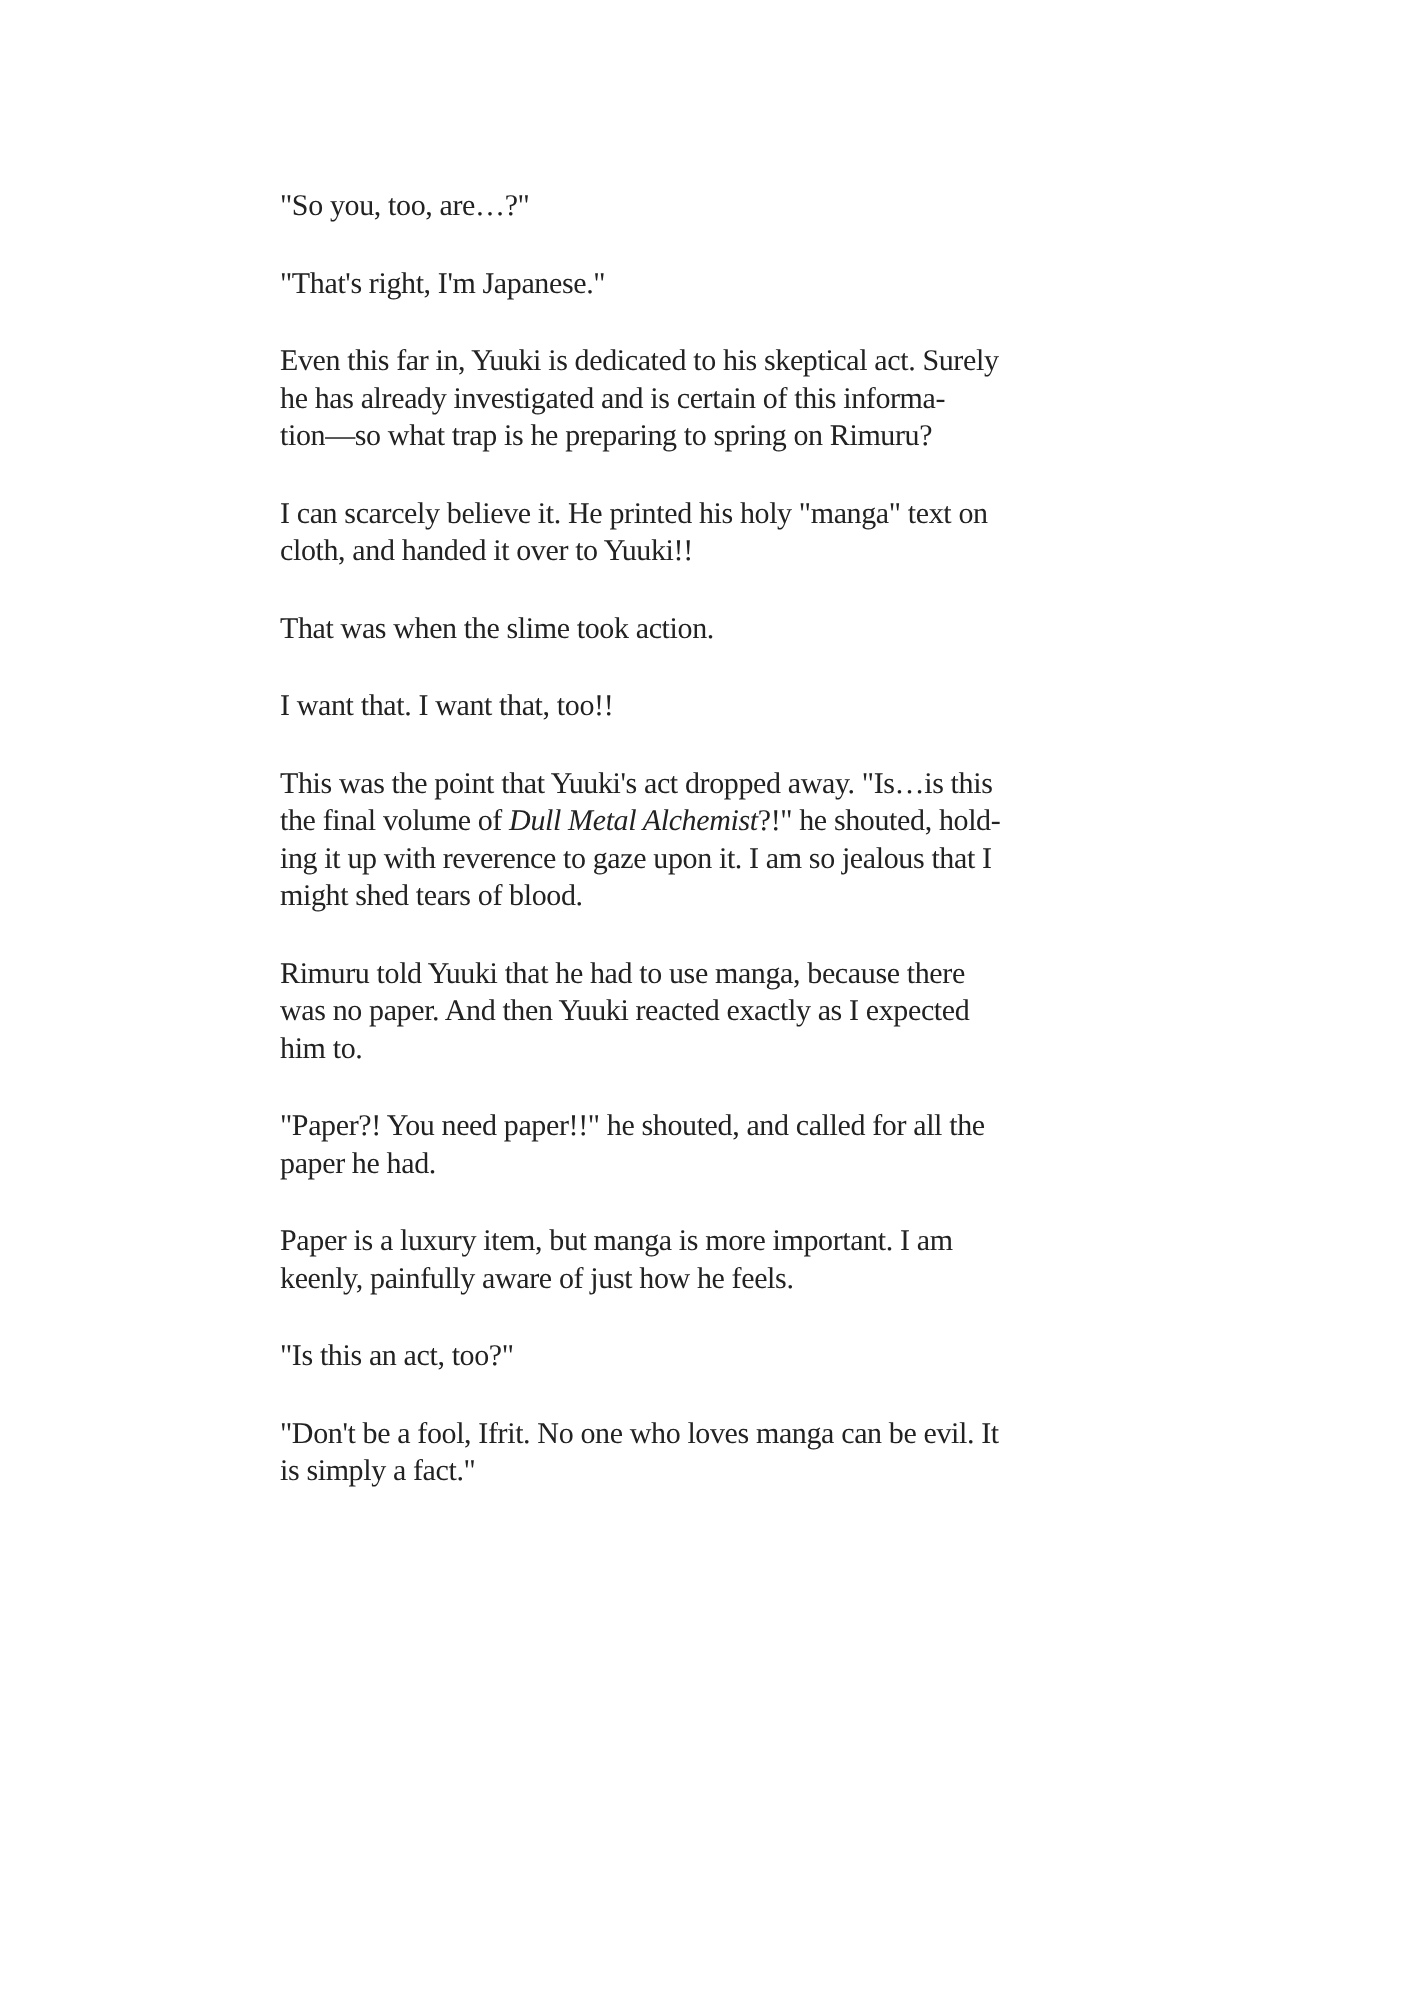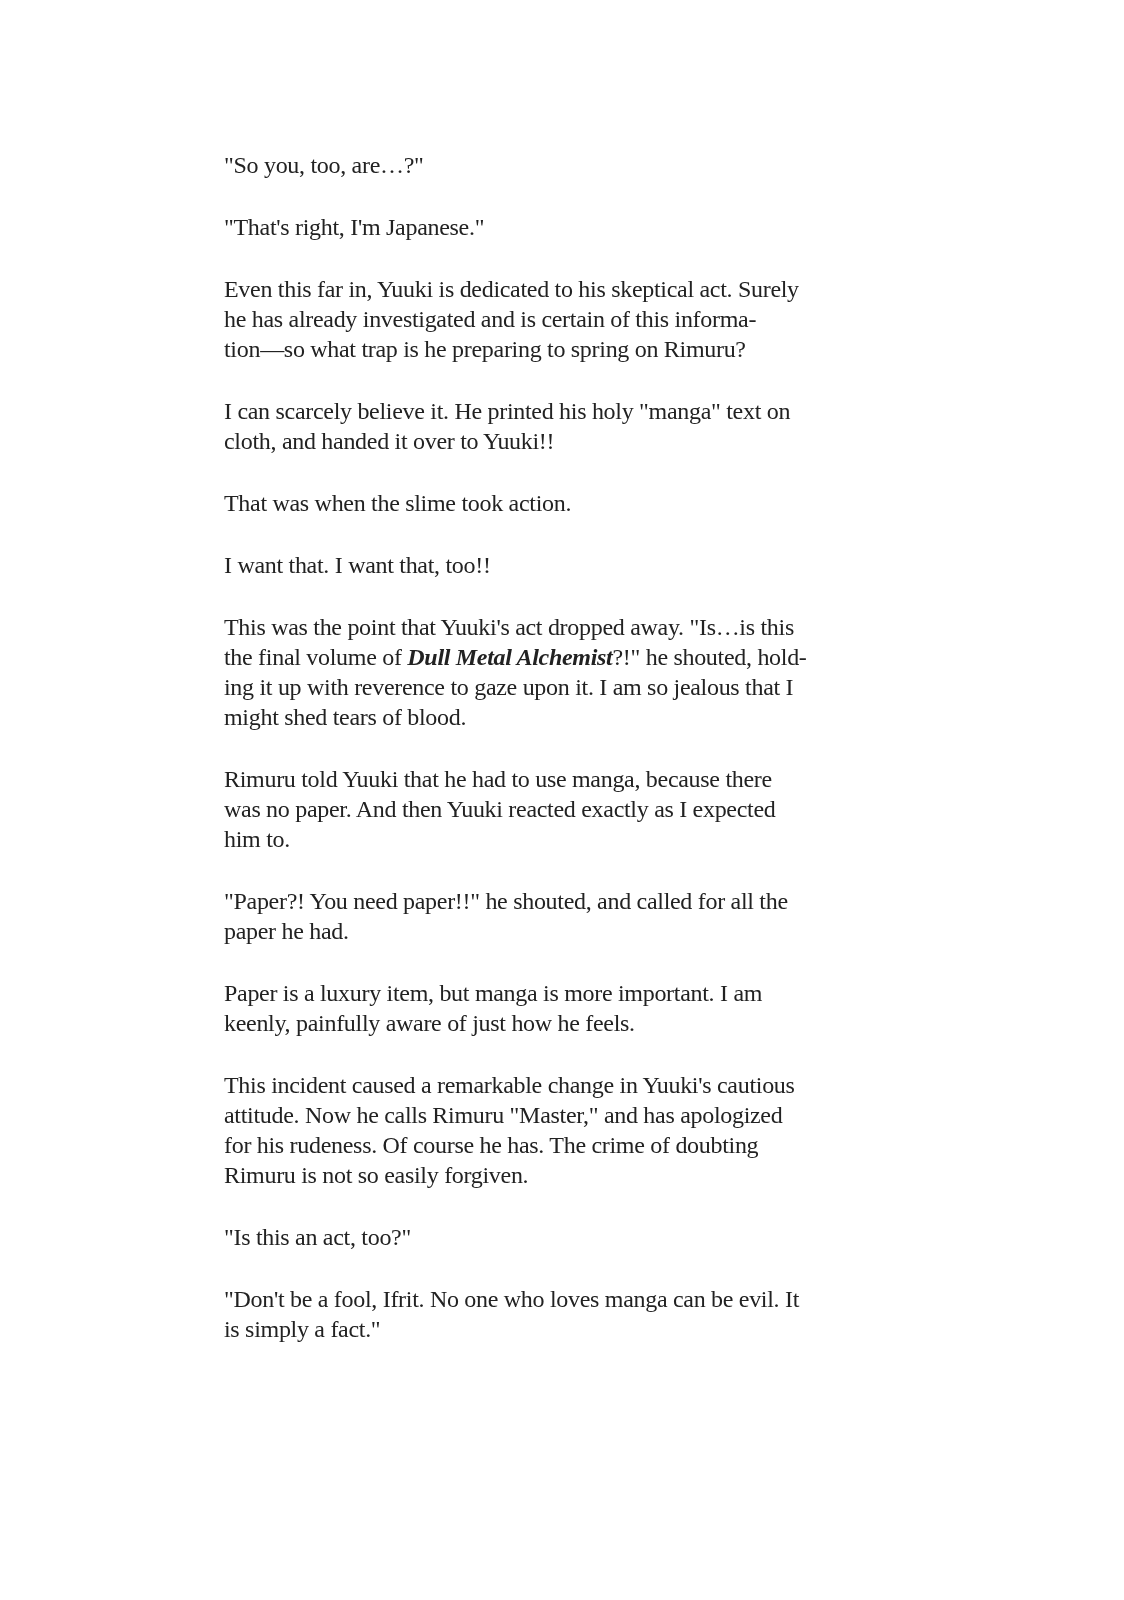--- a/index.html
+++ b/index.html
@@ -24,21 +24,21 @@
     font-size: 24px;
     line-height: 30px;
     letter-spacing: -0.3px;
     text-align: left;
   }
   .para {
     margin: 0 0 32px 0;
     white-space: pre-line;
   }
   .seg { white-space: pre-line; }
-  .italic { font-style: italic; font-weight: bold; }
+  .italic { font-style: italic; }
 </style>
 </head>
 <body>
 
 <div class="page">
   <div class="text-block">
     <p class="para"><span class="seg">"So you, too, are…?"</span></p>
     <p class="para"><span class="seg">"That's right, I'm Japanese."</span></p>
     <p class="para"><span class="seg">Even this far in, Yuuki is dedicated to his skeptical act. Surely
 he has already investigated and is certain of this informa-
@@ -51,21 +51,17 @@
 the final volume of </span><span class="seg italic">Dull Metal Alchemist</span><span class="seg">?!" he shouted, hold-
 ing it up with reverence to gaze upon it. I am so jealous that I
 might shed tears of blood.</span></p>
     <p class="para"><span class="seg">Rimuru told Yuuki that he had to use manga, because there
 was no paper. And then Yuuki reacted exactly as I expected
 him to.</span></p>
     <p class="para"><span class="seg">"Paper?! You need paper!!" he shouted, and called for all the
 paper he had.</span></p>
     <p class="para"><span class="seg">Paper is a luxury item, but manga is more important. I am
 keenly, painfully aware of just how he feels.</span></p>
-    <p class="para"><span class="seg">This incident caused a remarkable change in Yuuki's cautious
-attitude. Now he calls Rimuru "Master," and has apologized
-for his rudeness. Of course he has. The crime of doubting
-Rimuru is not so easily forgiven.</span></p>
     <p class="para"><span class="seg">"Is this an act, too?"</span></p>
     <p class="para"><span class="seg">"Don't be a fool, Ifrit. No one who loves manga can be evil. It
 is simply a fact."</span></p>
   </div>
 </div>
 
 </body></html>

